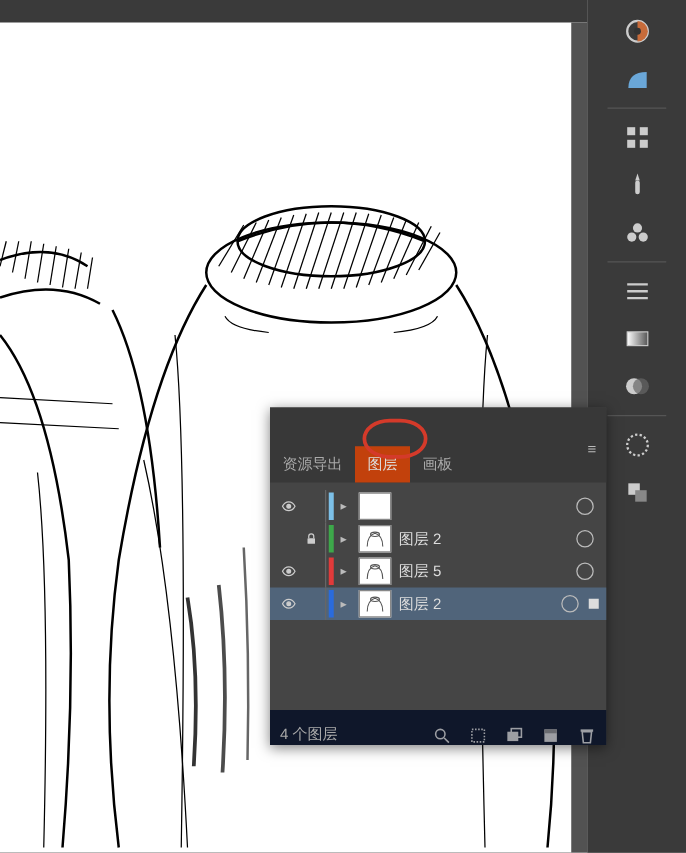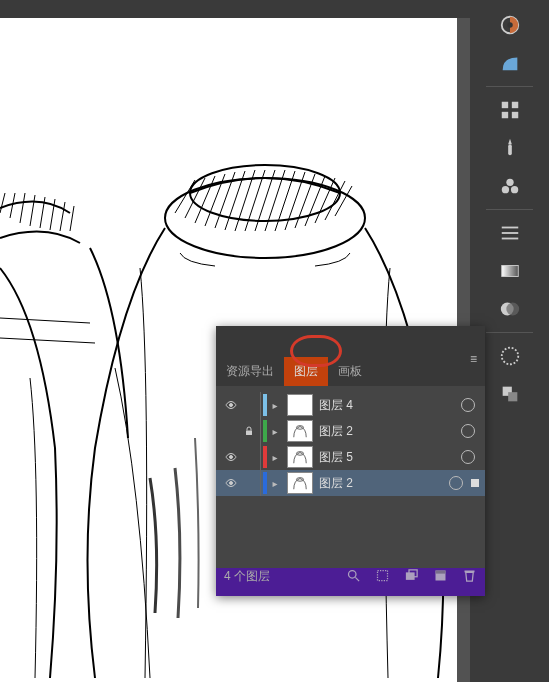--- a/index.html
+++ b/index.html
@@ -25,21 +25,21 @@
 .vis-cell{width:18px;display:flex;align-items:center;justify-content:center}
 .eye{width:12px;height:12px}
 .lock-cell{width:18px;display:flex;align-items:center;justify-content:center}
 .sep-v{width:1px;height:26px;background:#666;margin:0 2px}
 .color-strip{width:4px;height:22px;margin-right:2px}
 .arrow{width:12px;color:#bbb;font-size:10px;text-align:center}
 .thumb{width:24px;height:20px;background:#fff;border:1px solid #888;margin:0 6px;display:flex;align-items:center;justify-content:center}
 .thumb-art{width:18px;height:16px;display:block}
 .layer-name{flex:1;color:#ddd;font-size:12px}
 .target{width:12px;height:12px;border:1px solid #bbb;border-radius:50%;margin-left:auto;margin-right:4px}
-.panel-footer{position:absolute;left:0;right:0;bottom:0;height:28px;background:#4c1d95;display:flex;align-items:flex-start;padding:0 8px;color:#aaa;font-size:12px}
+.panel-footer{position:absolute;left:0;right:0;bottom:0;height:28px;background:#0f172a;display:flex;align-items:flex-end;padding:0 8px;color:#aaa;font-size:12px}
 .footer-icons{margin-left:auto;display:flex;gap:14px;align-items:center}
 .footer-ico{width:15px;height:15px;opacity:.75}
 
 
 .sketch{position:absolute;stroke:#000;fill:none;stroke-width:2}
 </style>
 </head>
 <body>
 
 <div class="canvas-area">
@@ -198,21 +198,20 @@
           <svg class="eye" viewBox="0 0 24 24" fill="none" stroke="#ccc" stroke-width="2">
             <path d="M2 12s3.5-7 10-7 10 7 10 7-3.5 7-10 7S2 12 2 12z"></path>
             <circle cx="12" cy="12" r="3" fill="#ccc"></circle>
           </svg>
         </div>
         <div class="lock-cell"></div>
         <div class="sep-v"></div>
         <div class="color-strip" style="background:#7cc0e8"></div>
         <div class="arrow">▸</div>
         <div class="thumb"></div>
-        <div class="layer-name">图层 4</div>
         <div class="target"></div>
       </div>
       <div class="layer-row">
         <div class="vis-cell"></div>
         <div class="lock-cell">
           <svg class="eye" viewBox="0 0 24 24" fill="#ccc">
             <rect x="6" y="11" width="12" height="9" rx="1"></rect>
             <path d="M8 11V8a4 4 0 0 1 8 0v3" fill="none" stroke="#ccc" stroke-width="2"></path>
           </svg>
         </div>

